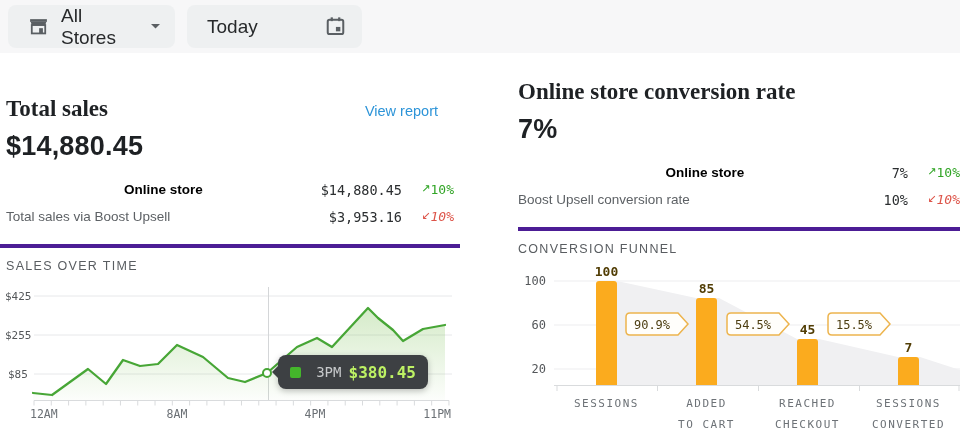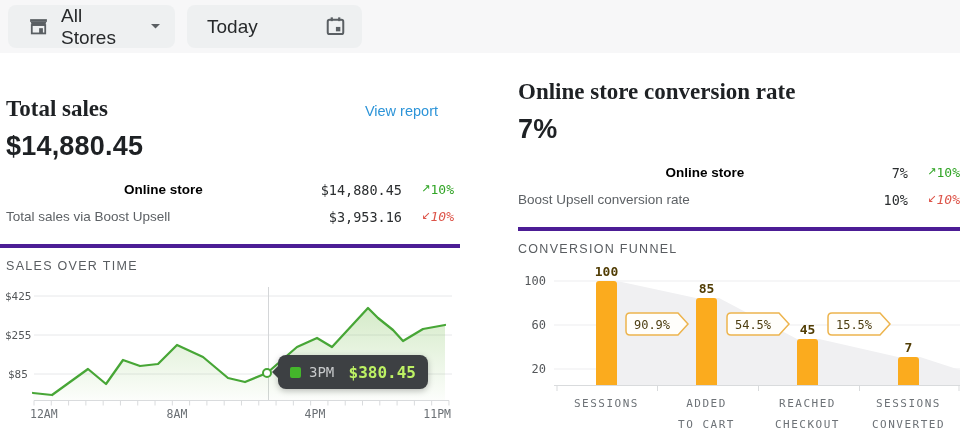--- a/index.html
+++ b/index.html
@@ -42,21 +42,21 @@
 
   .chart-wrap { position:relative; margin-top:6px; }
   svg text { font-family:"DejaVu Sans Mono", monospace; fill:#54575a; }
   .ytick { font-size:11px; }
   .xtick { font-size:11.5px; fill:#6b7075; }
   .cat   { font-size:11px; fill:#6d7277; letter-spacing:1.5px; }
   .barval{ font-size:13px; font-weight:bold; fill:#523e06; }
   .badge-txt { font-size:12px; fill:#4c3d10; }
 
   
-  .tooltip { position:absolute; left:278px; top:76px; width:150px; height:34px; background:#3d4043; border-radius:8px; display:flex; align-items:center; padding:0 12px; box-shadow:0 2px 6px rgba(0,0,0,.25); }
+  .tooltip { position:absolute; left:278px; top:76px; width:150px; height:34px; background:#3d4043; border-radius:8px; display:flex; align-items:center; padding:0 12px; box-shadow:0 2px 6px rgba(0,0,0,.25);text-align:center; }
   .tooltip::before { content:""; position:absolute; left:-6px; top:11px; border:6px solid transparent; border-right-color:#3d4043; border-left:0; }
   .tooltip .swatch { width:11px; height:11px; background:#44b62b; border-radius:2px; }
   .tooltip .t-time { font-family:"DejaVu Sans Mono", monospace; font-size:14px; color:#c7c9cb; margin-left:8px; flex:1; }
   .tooltip .t-val  { font-family:"DejaVu Sans Mono", monospace; font-size:16px; font-weight:bold; color:#bef264; }
 
   .legend { display:flex; align-items:center; gap:8px; margin:6px 0 0 8px; font-size:12.5px; color:#45484b; }
   .legend .sq { width:11px; height:11px; border-radius:2px; }
   .legend .sq.green { background:#3eb524; }
 </style>
 </head>

